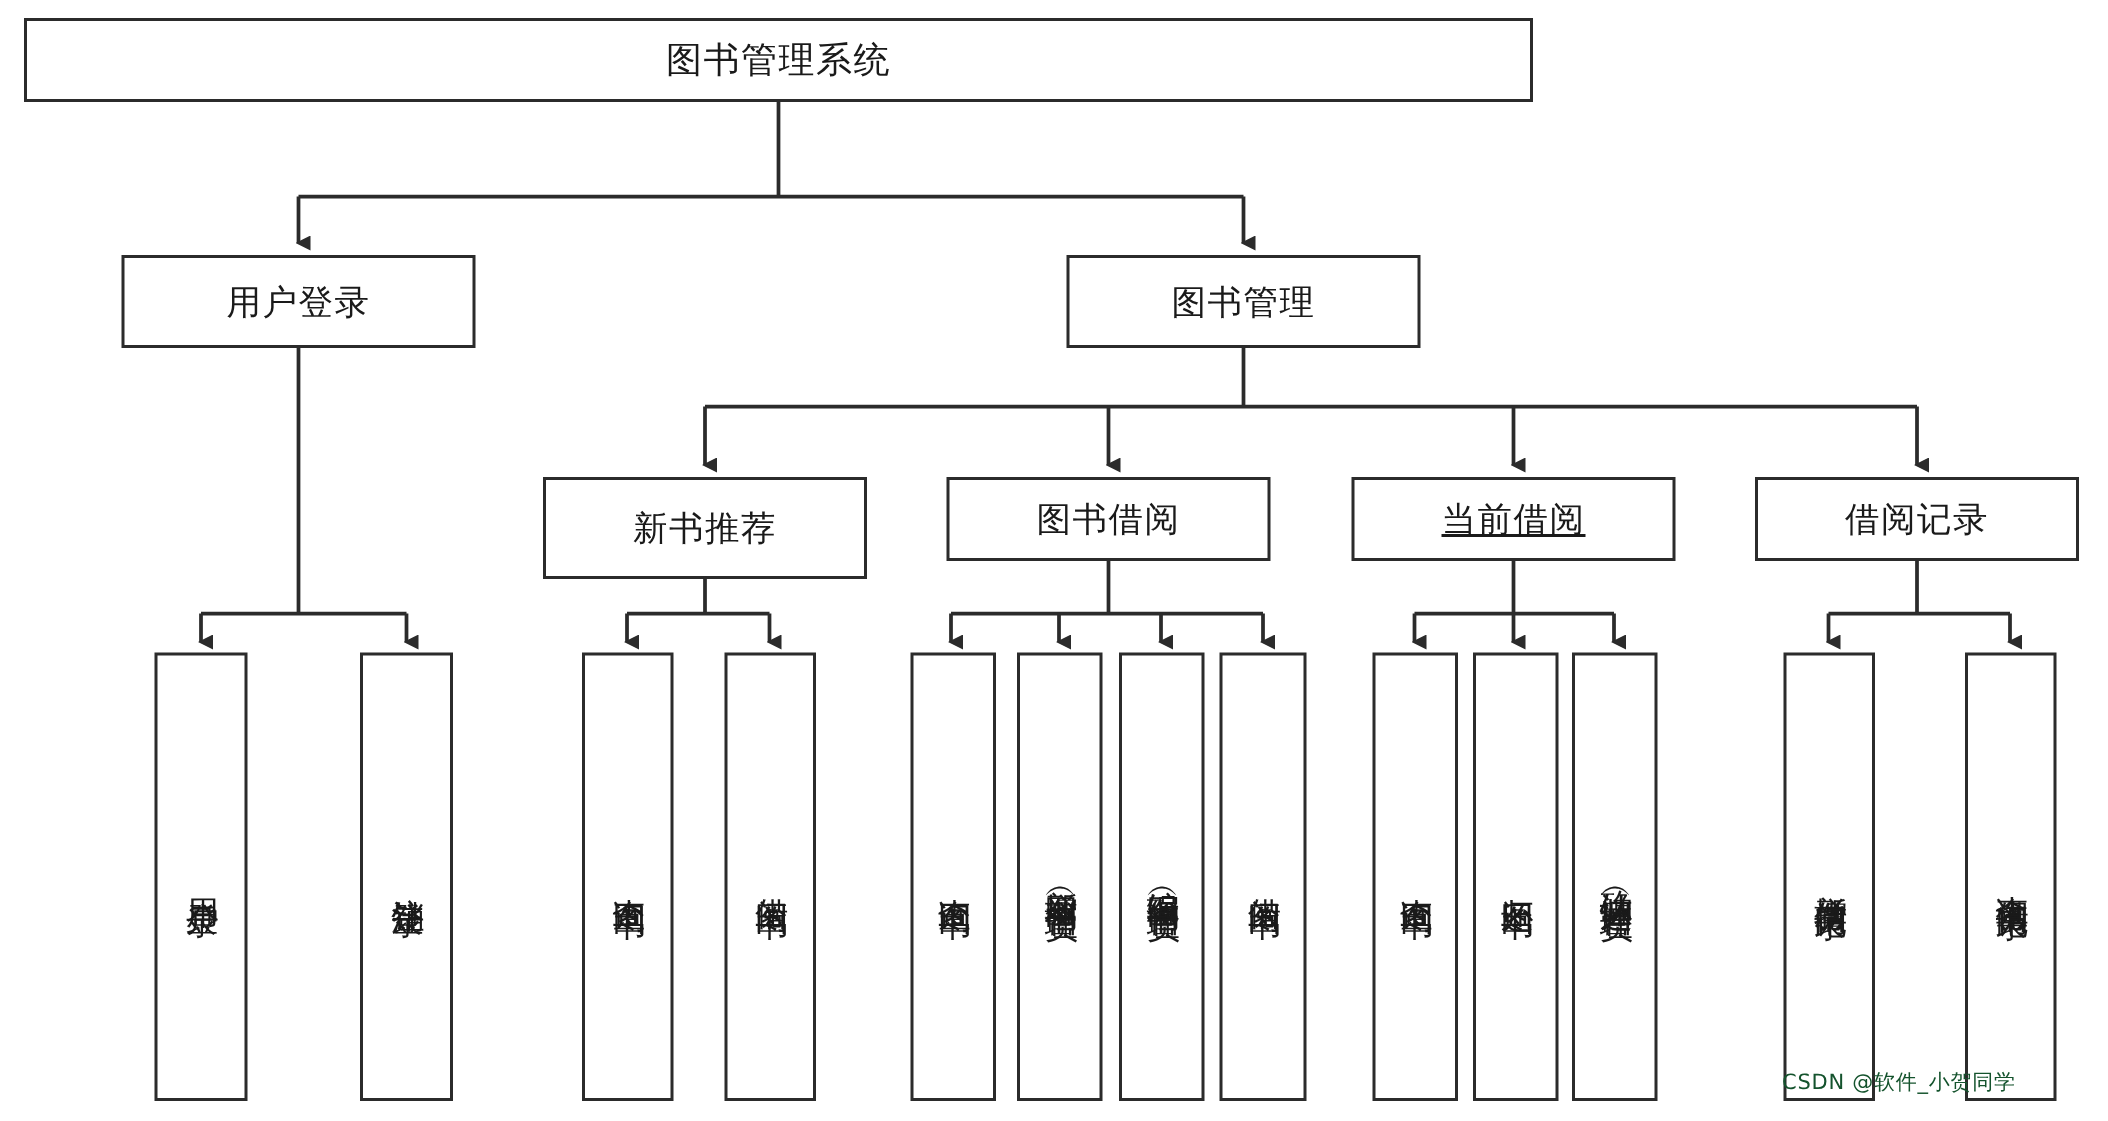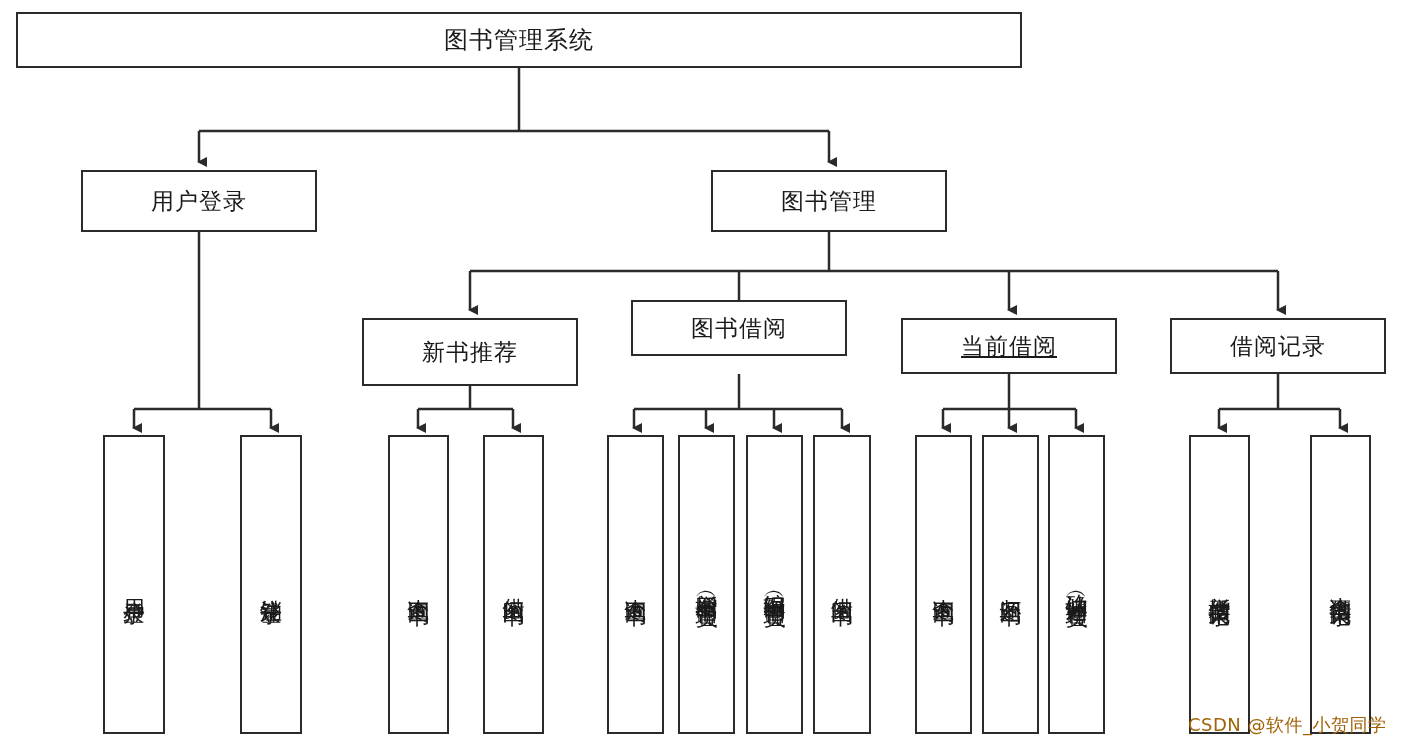--- a/index.html
+++ b/index.html
@@ -39,22 +39,22 @@
   .node.v .vt{
     writing-mode:vertical-rl;
     text-orientation:upright;
     white-space:normal;
     text-align:center;
     letter-spacing:2px;
   }
   .watermark{
     position:absolute;
     left:1188px;top:713px;
-    font-size:18px;
-    color:#a16207;
+    font-size:14px;
+    color:#14532d;
     white-space:nowrap;
     letter-spacing:0.5px;
     font-family:"DejaVu Sans","Liberation Sans",sans-serif;
   }
 </style>
 </head>
 <body>
 
 <div id="diagram">
 
@@ -117,21 +117,21 @@
   <div class="node h" style="left:81px;top:170px;width:236px;height:62px;">
     <span>用户登录</span>
   </div>
   <div class="node h" style="left:711px;top:170px;width:236px;height:62px;">
     <span>图书管理</span>
   </div>
 
   <div class="node h" style="left:362px;top:318px;width:216px;height:68px;">
     <span>新书推荐</span>
   </div>
-  <div class="node h" style="left:631px;top:300px;width:216px;height:56px;">
+  <div class="node h" style="left:631px;top:318px;width:216px;height:56px;">
     <span>图书借阅</span>
   </div>
   <div class="node h" style="left:901px;top:318px;width:216px;height:56px;text-decoration:underline;">
     <span>当前借阅</span>
   </div>
   <div class="node h" style="left:1170px;top:318px;width:216px;height:56px;">
     <span>借阅记录</span>
   </div>
 
   <div class="node v" style="left:103px;top:435px;width:62px;height:299px;">

